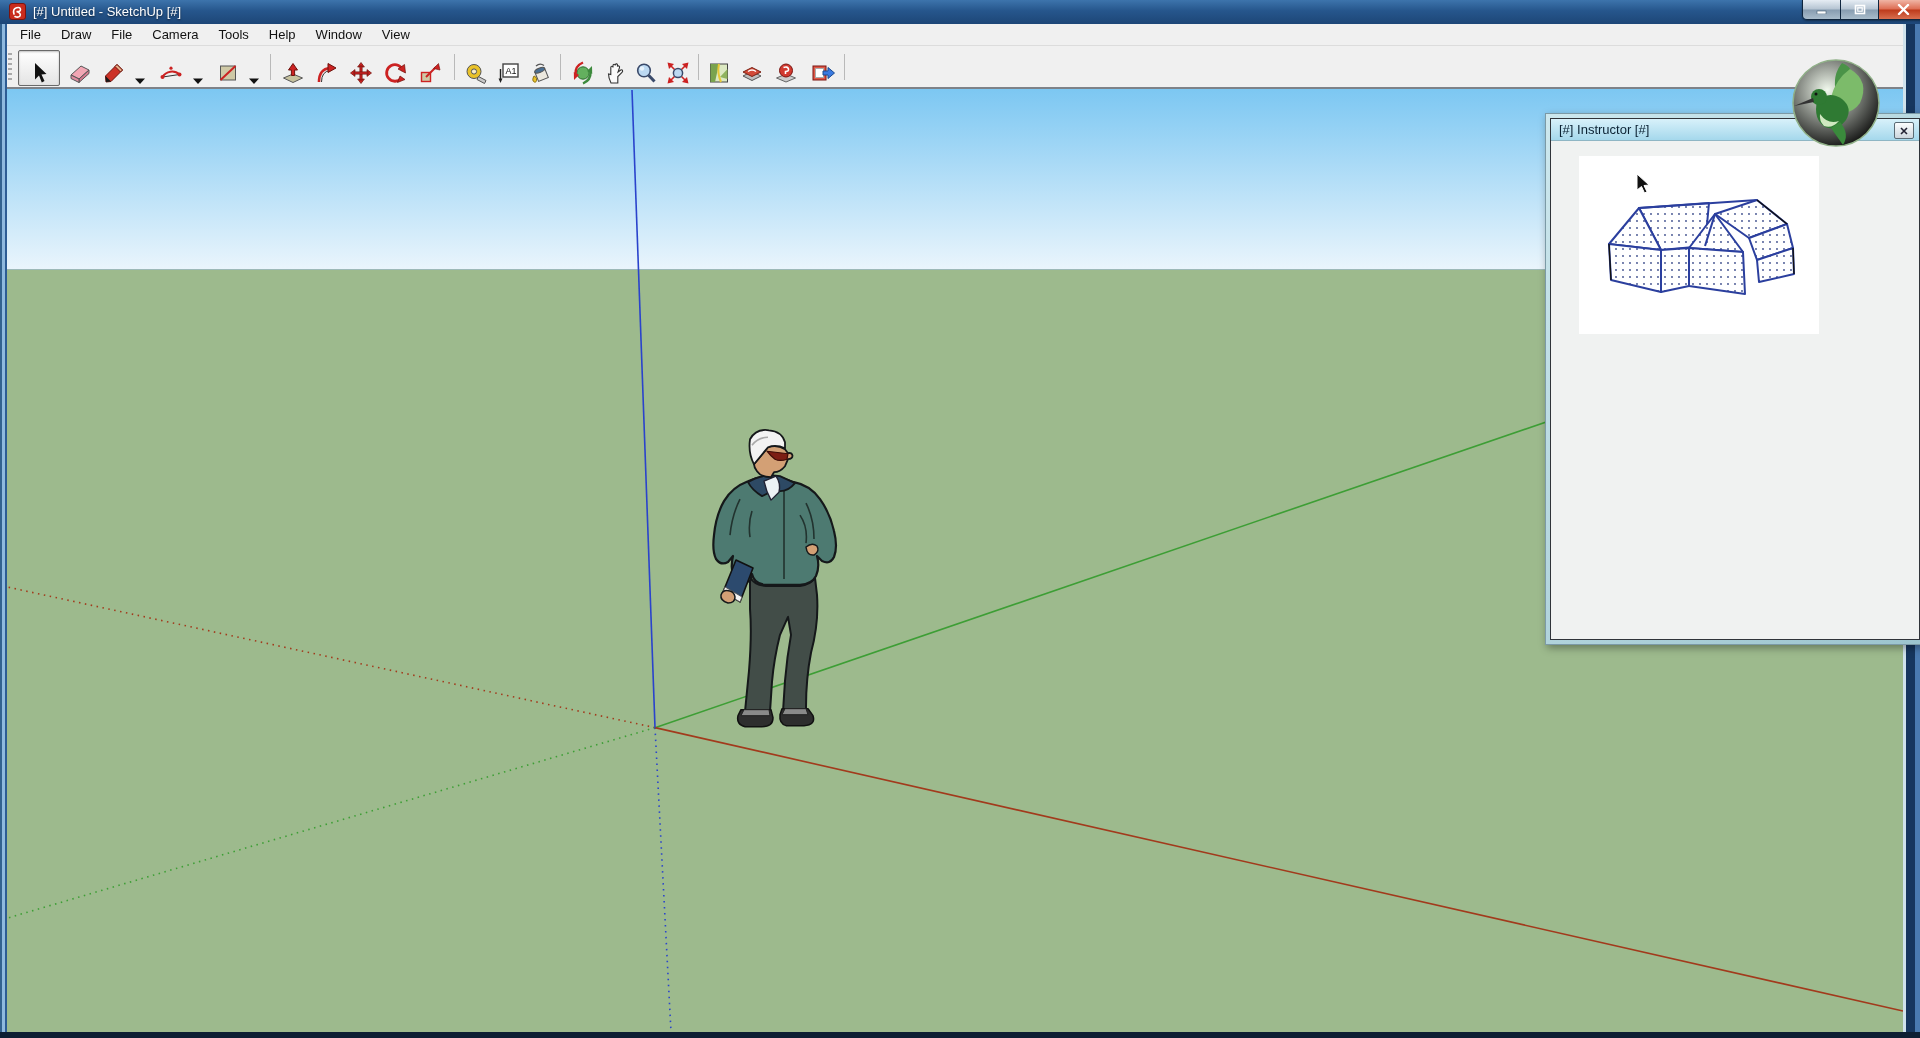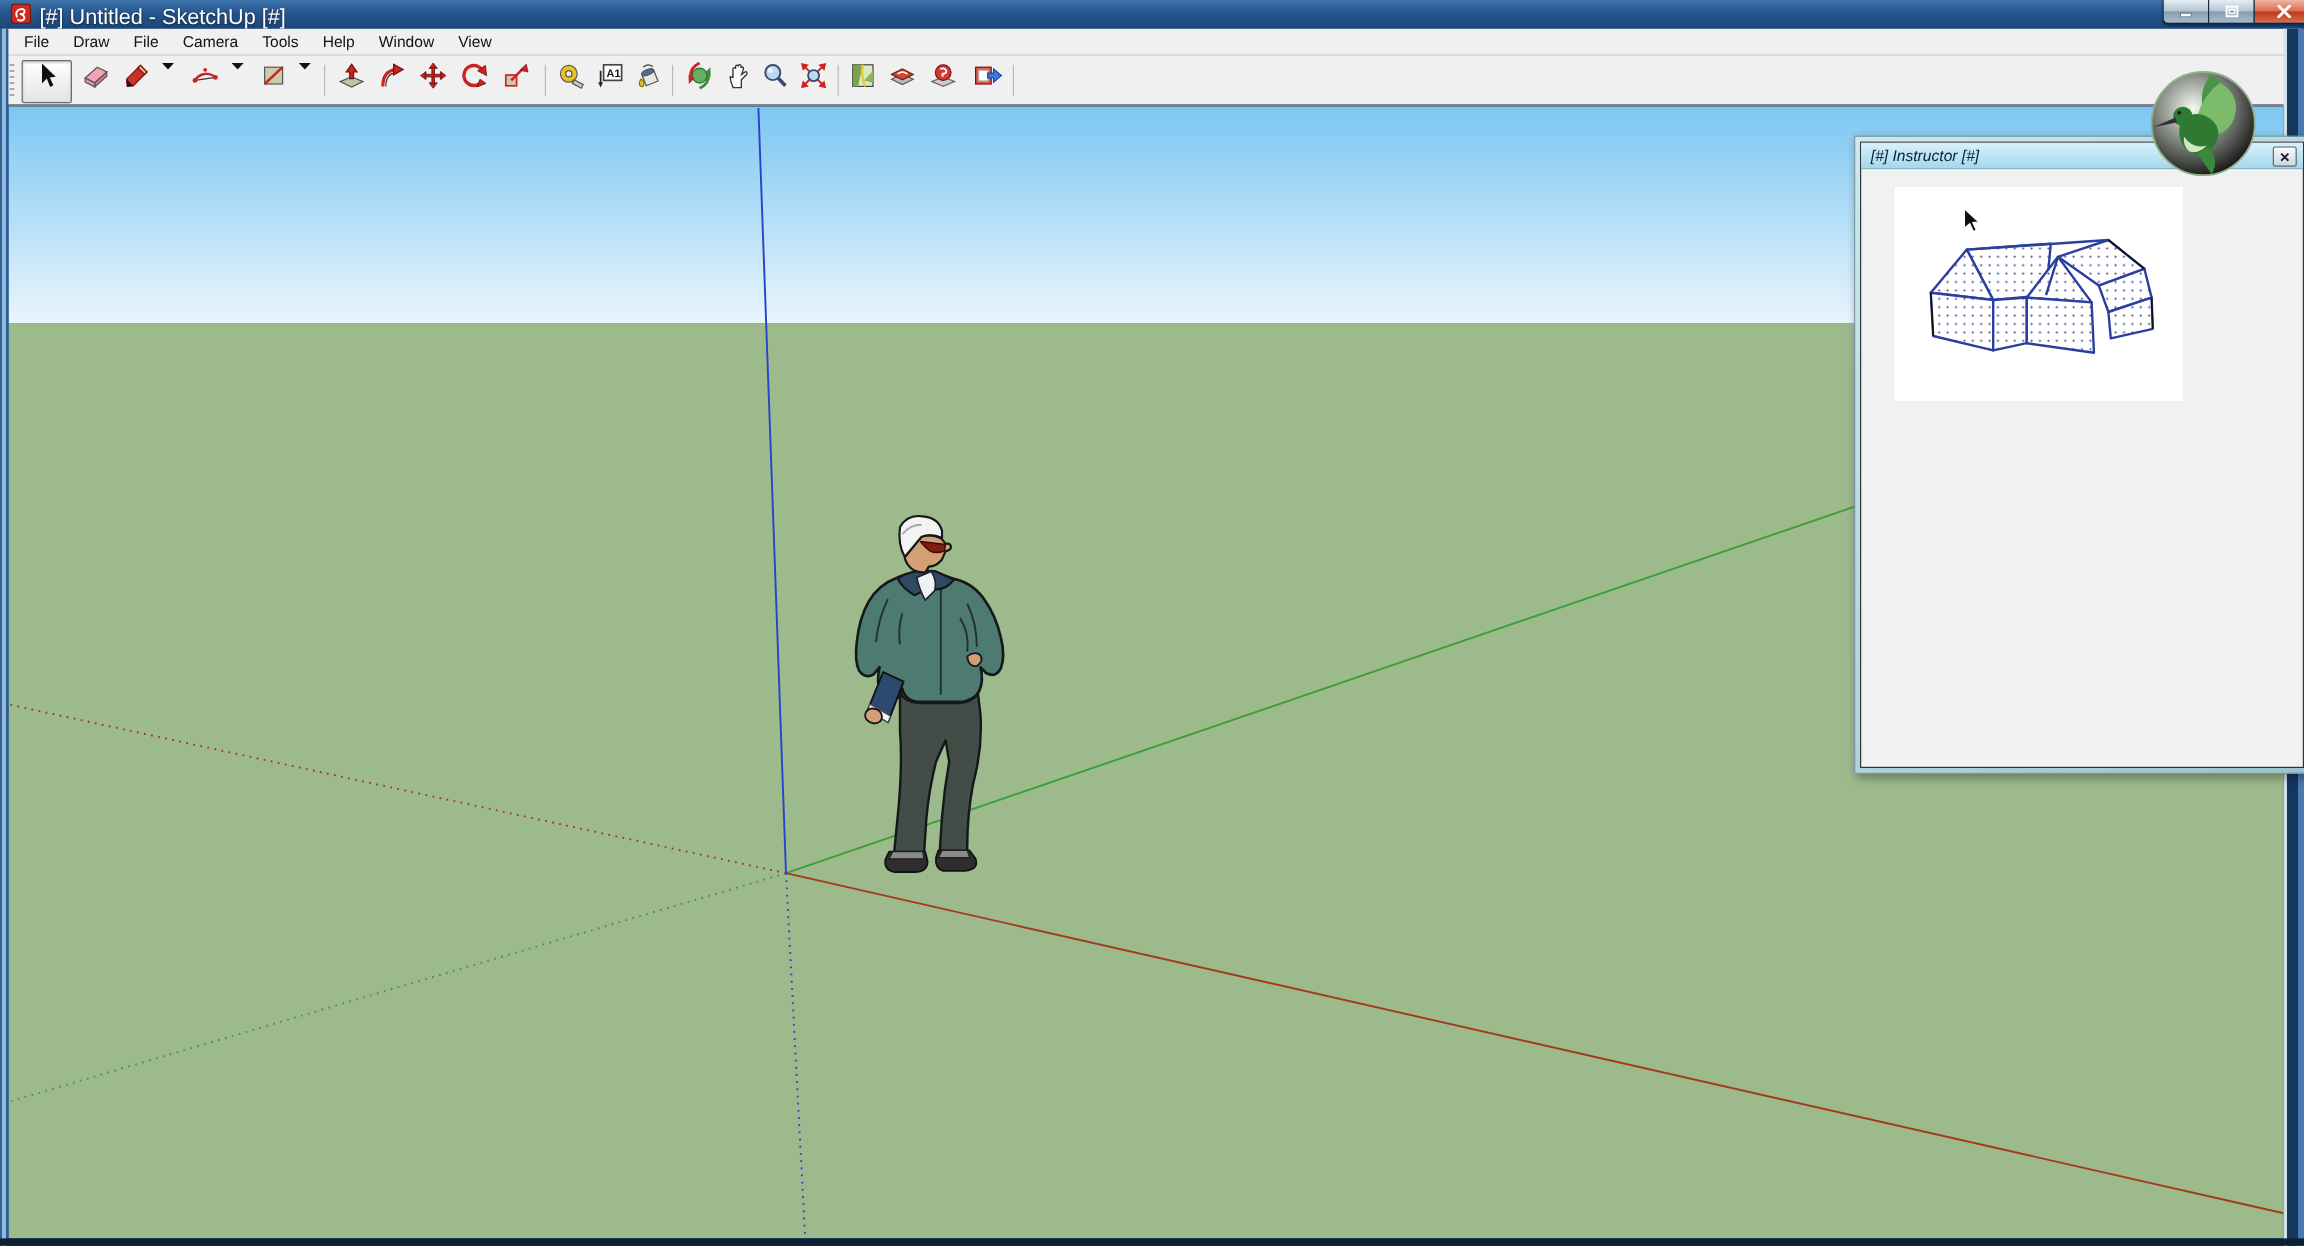--- a/index.html
+++ b/index.html
@@ -3,43 +3,43 @@
 <meta charset="utf-8">
 <style>
   html,body{margin:0;padding:0;width:1920px;height:1038px;overflow:hidden;
     font-family:"Liberation Sans",sans-serif;background:#000;}
   .stage{position:absolute;inset:0;width:1920px;height:1038px;background:#23588f;}
 
   
   .titlebar{position:absolute;left:0;top:0;width:1920px;height:24px;
     background:linear-gradient(#3d74ac,#26568c 45%,#1d4677);color:#fff;}
   .appicon{position:absolute;left:9px;top:3px;width:17px;height:17px;}
-  .title-text{position:absolute;left:33px;top:4px;font-size:18px;color:#fff;
+  .title-text{position:absolute;left:33px;top:4px;font-size:13px;color:#fff;
     text-shadow:0 1px 2px rgba(0,0,0,.6);white-space:nowrap;}
   .wincontrols{position:absolute;left:1802px;top:0;height:19px;display:flex;
     border:1px solid #10263e;border-top:none;border-radius:0 0 5px 5px;overflow:hidden;
     box-shadow:0 1px 2px rgba(0,0,0,.4);}
   .wbtn{width:37px;height:19px;display:flex;align-items:center;justify-content:center;
     background:linear-gradient(#e6edf4,#b5c4d2 48%,#879cb0 52%,#a9bccb);
     border-right:1px solid #10263e;}
   .wbtn:last-child{border-right:none;width:49px;
     background:linear-gradient(#f0b5a5,#dd6c52 48%,#bd3a1b 52%,#d96f4f);}
 
   
   .menubar{position:absolute;left:2px;top:24px;width:1916px;height:22px;
     background:#f0f0f0;border-bottom:1px solid #dcdcdc;display:flex;align-items:center;
     padding-left:8px;box-sizing:border-box;}
   .menu-item{font-size:13px;color:#111;padding:2px 10px;cursor:default;}
 
   
   .toolbar{position:absolute;left:2px;top:46px;width:1916px;height:41px;background:#f0f0f0;}
   .grip{position:absolute;left:6px;top:7px;width:4px;height:28px;
     background:repeating-linear-gradient(#aaa 0 2px,#f0f0f0 2px 5px);}
-  .tbtn{position:absolute;top:4px;height:34px;display:flex;align-items:flex-start;
-    justify-content:center;border:1px solid transparent;border-radius:2px;font-weight:bold;}
+  .tbtn{position:absolute;top:4px;height:34px;display:flex;align-items:flex-end;
+    justify-content:center;border:1px solid transparent;border-radius:2px;}
   .tbtn.active{border:1px solid #6a6a6a;background:linear-gradient(#ffffff,#e4e4e4);
     box-shadow:inset 0 1px 2px rgba(0,0,0,.25);}
   .tsep{position:absolute;top:8px;width:1px;height:26px;background:#b9b9b9;}
   .tbtn svg{display:block;}
 
   
   .viewport{position:absolute;left:7px;top:87px;width:1896px;height:945px;
     border-top:2px solid #7e8288;box-sizing:border-box;}
   .border-left{position:absolute;left:0;top:24px;width:7px;height:1014px;
     background:linear-gradient(90deg,#33628f 0 2px,#8fb9de 2px 5px,#2d5c94 5px 7px);}
@@ -48,21 +48,21 @@
   .border-bottom{position:absolute;left:0;top:1032px;width:1920px;height:6px;background:#0d1f33;}
 
   
   .instructor{position:absolute;left:1545px;top:113px;width:380px;height:532px;
     background:linear-gradient(135deg,#cde8ee,#9cc4ce);padding:4px;box-sizing:border-box;
     border:1px solid #7c9aa6;box-shadow:2px 3px 8px rgba(0,0,0,.35);}
   .instructor-inner{width:100%;height:100%;border:1px solid #30343a;background:#f0f2f1;
     display:flex;flex-direction:column;box-sizing:border-box;}
   .instructor-titlebar{height:21px;background:linear-gradient(#d8f1fa,#a5d8ec);
     border-bottom:1px solid #8fb6c4;display:flex;align-items:center;position:relative;}
-  .instructor-title{font-size:13px;color:#0b2233;padding-left:8px;font-style:italic;}
+  .instructor-title{font-size:13px;color:#0b2233;padding-left:8px;}
   .instructor-close{position:absolute;right:5px;top:3px;width:18px;height:15px;
     background:linear-gradient(#fbfdfe,#ccd6dd);border:1px solid #5a6a74;border-radius:2px;
     display:flex;align-items:center;justify-content:center;font-size:10px;color:#223;}
   .instructor-body{position:relative;flex:1;}
   .instructor-image{position:absolute;left:28px;top:15px;width:240px;height:178px;background:#fff;}
 
   
   .logo{position:absolute;left:1790px;top:57px;width:92px;height:92px;}
 </style>
 </head>

